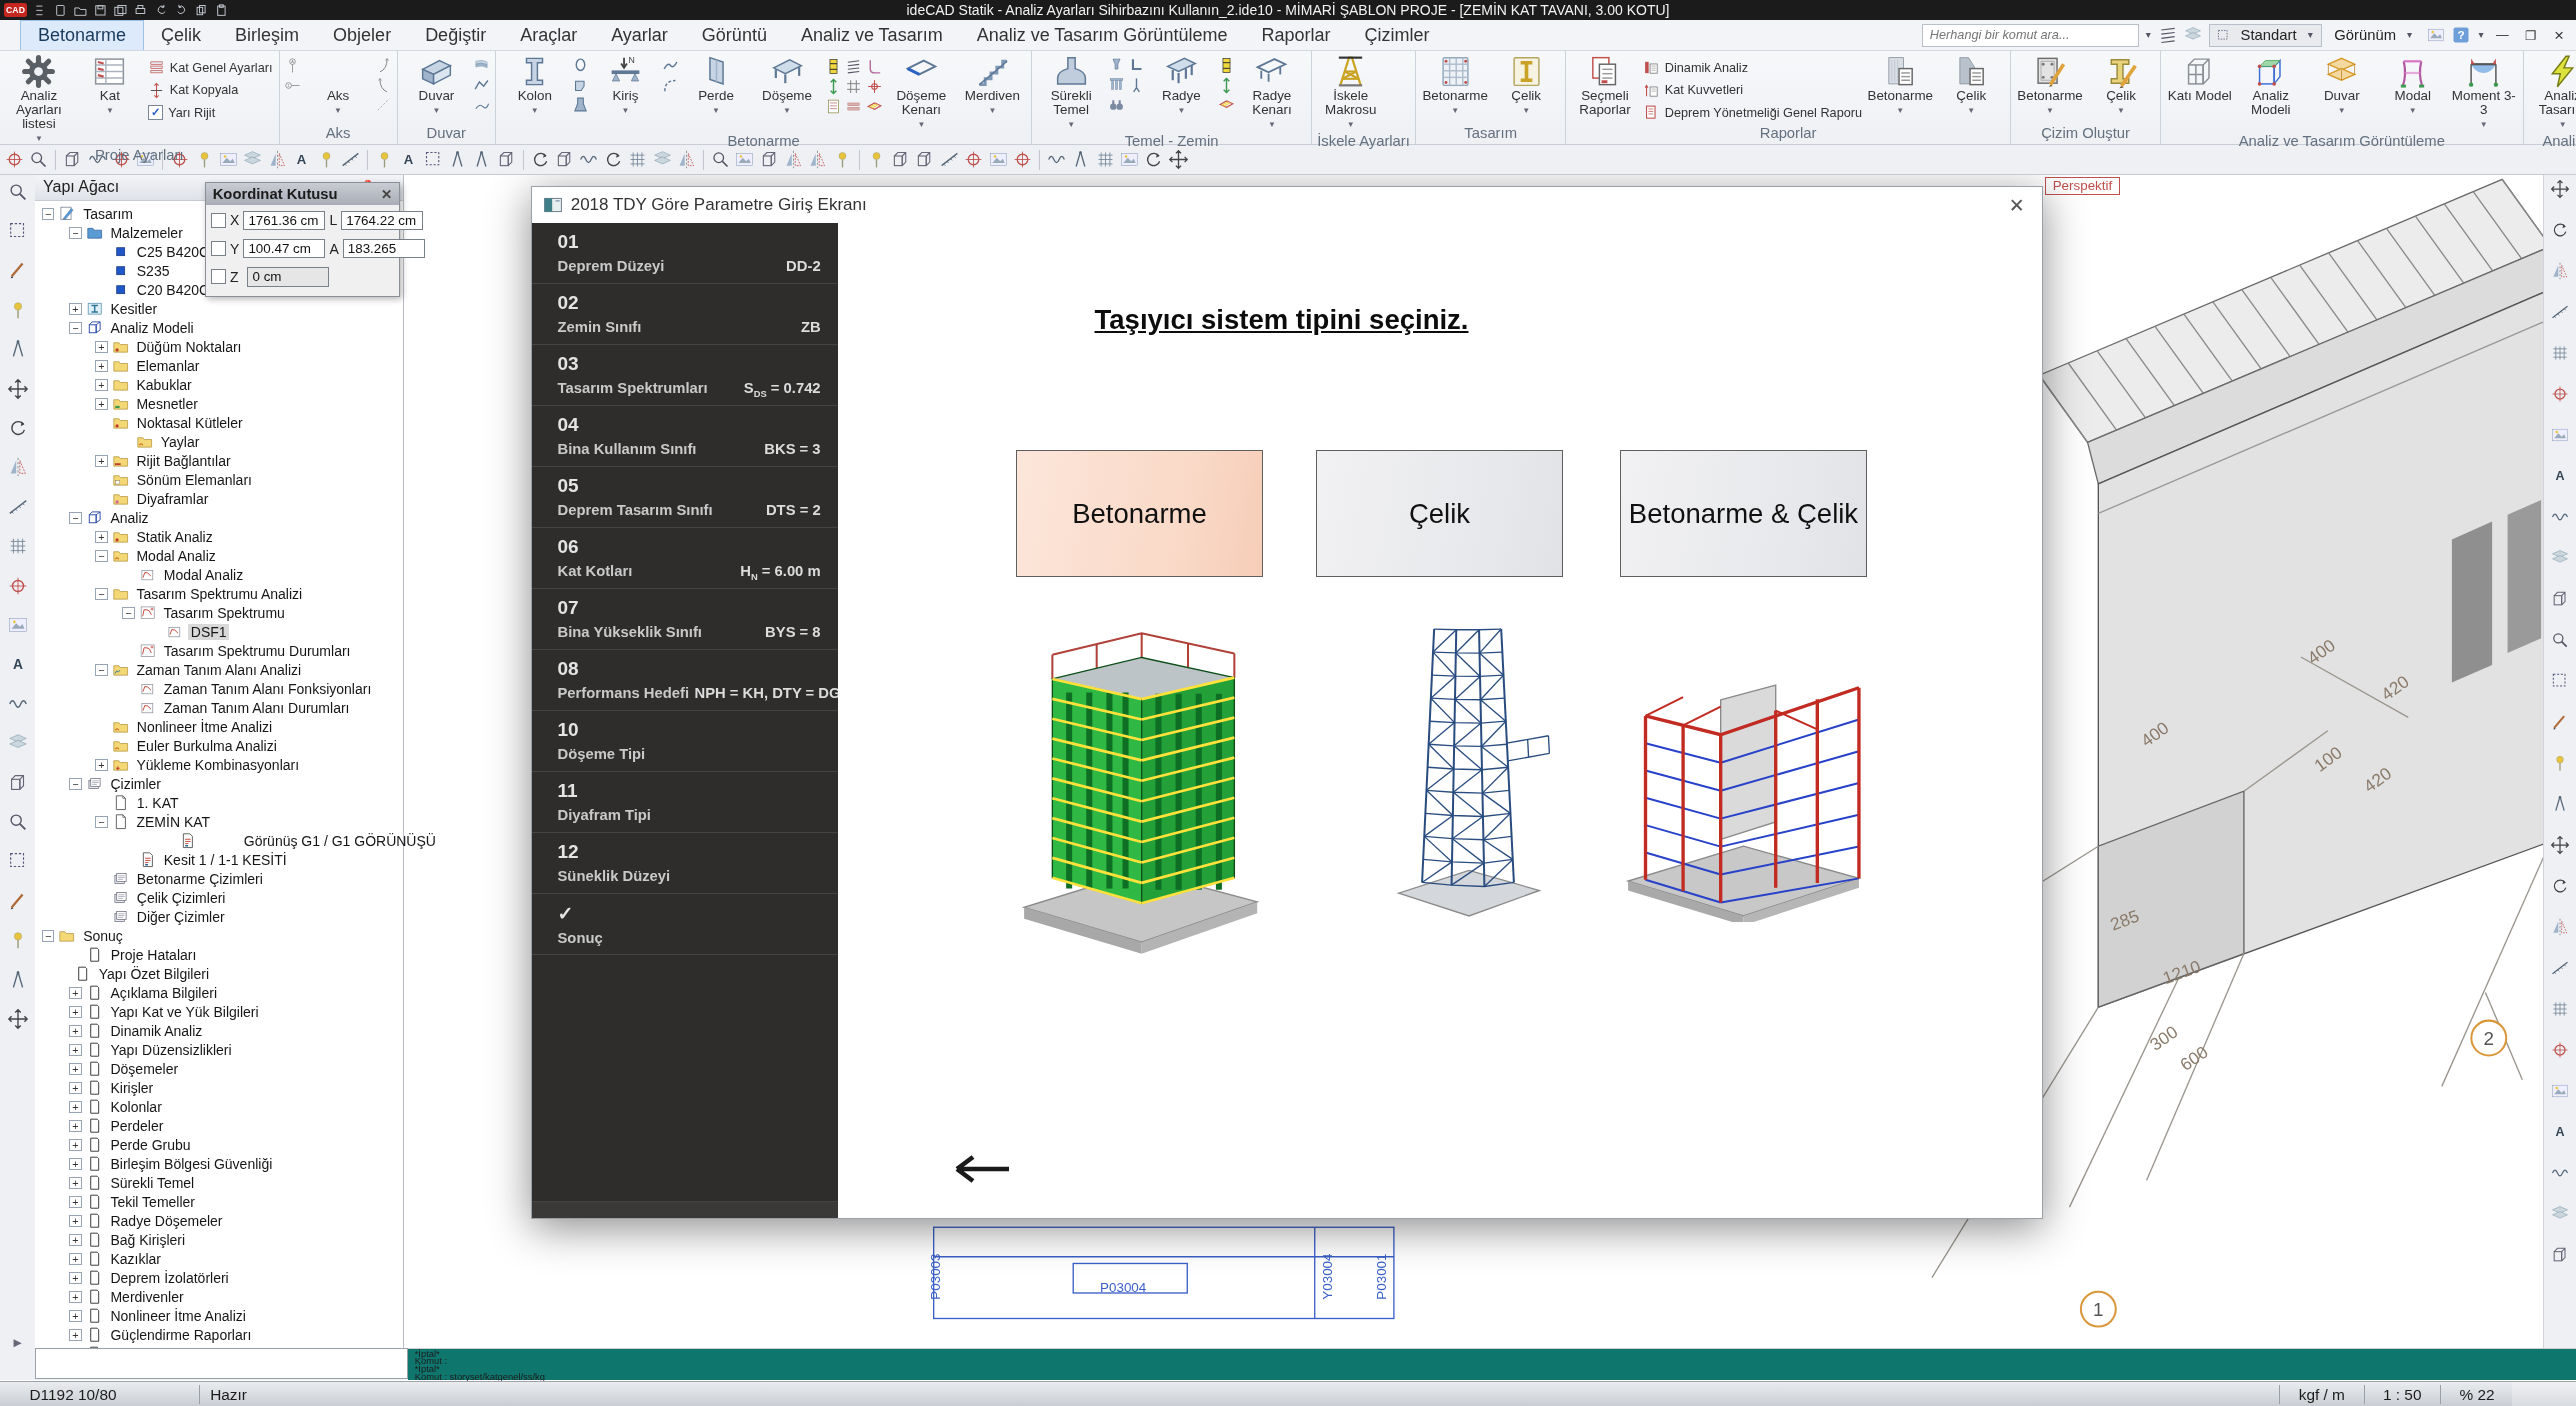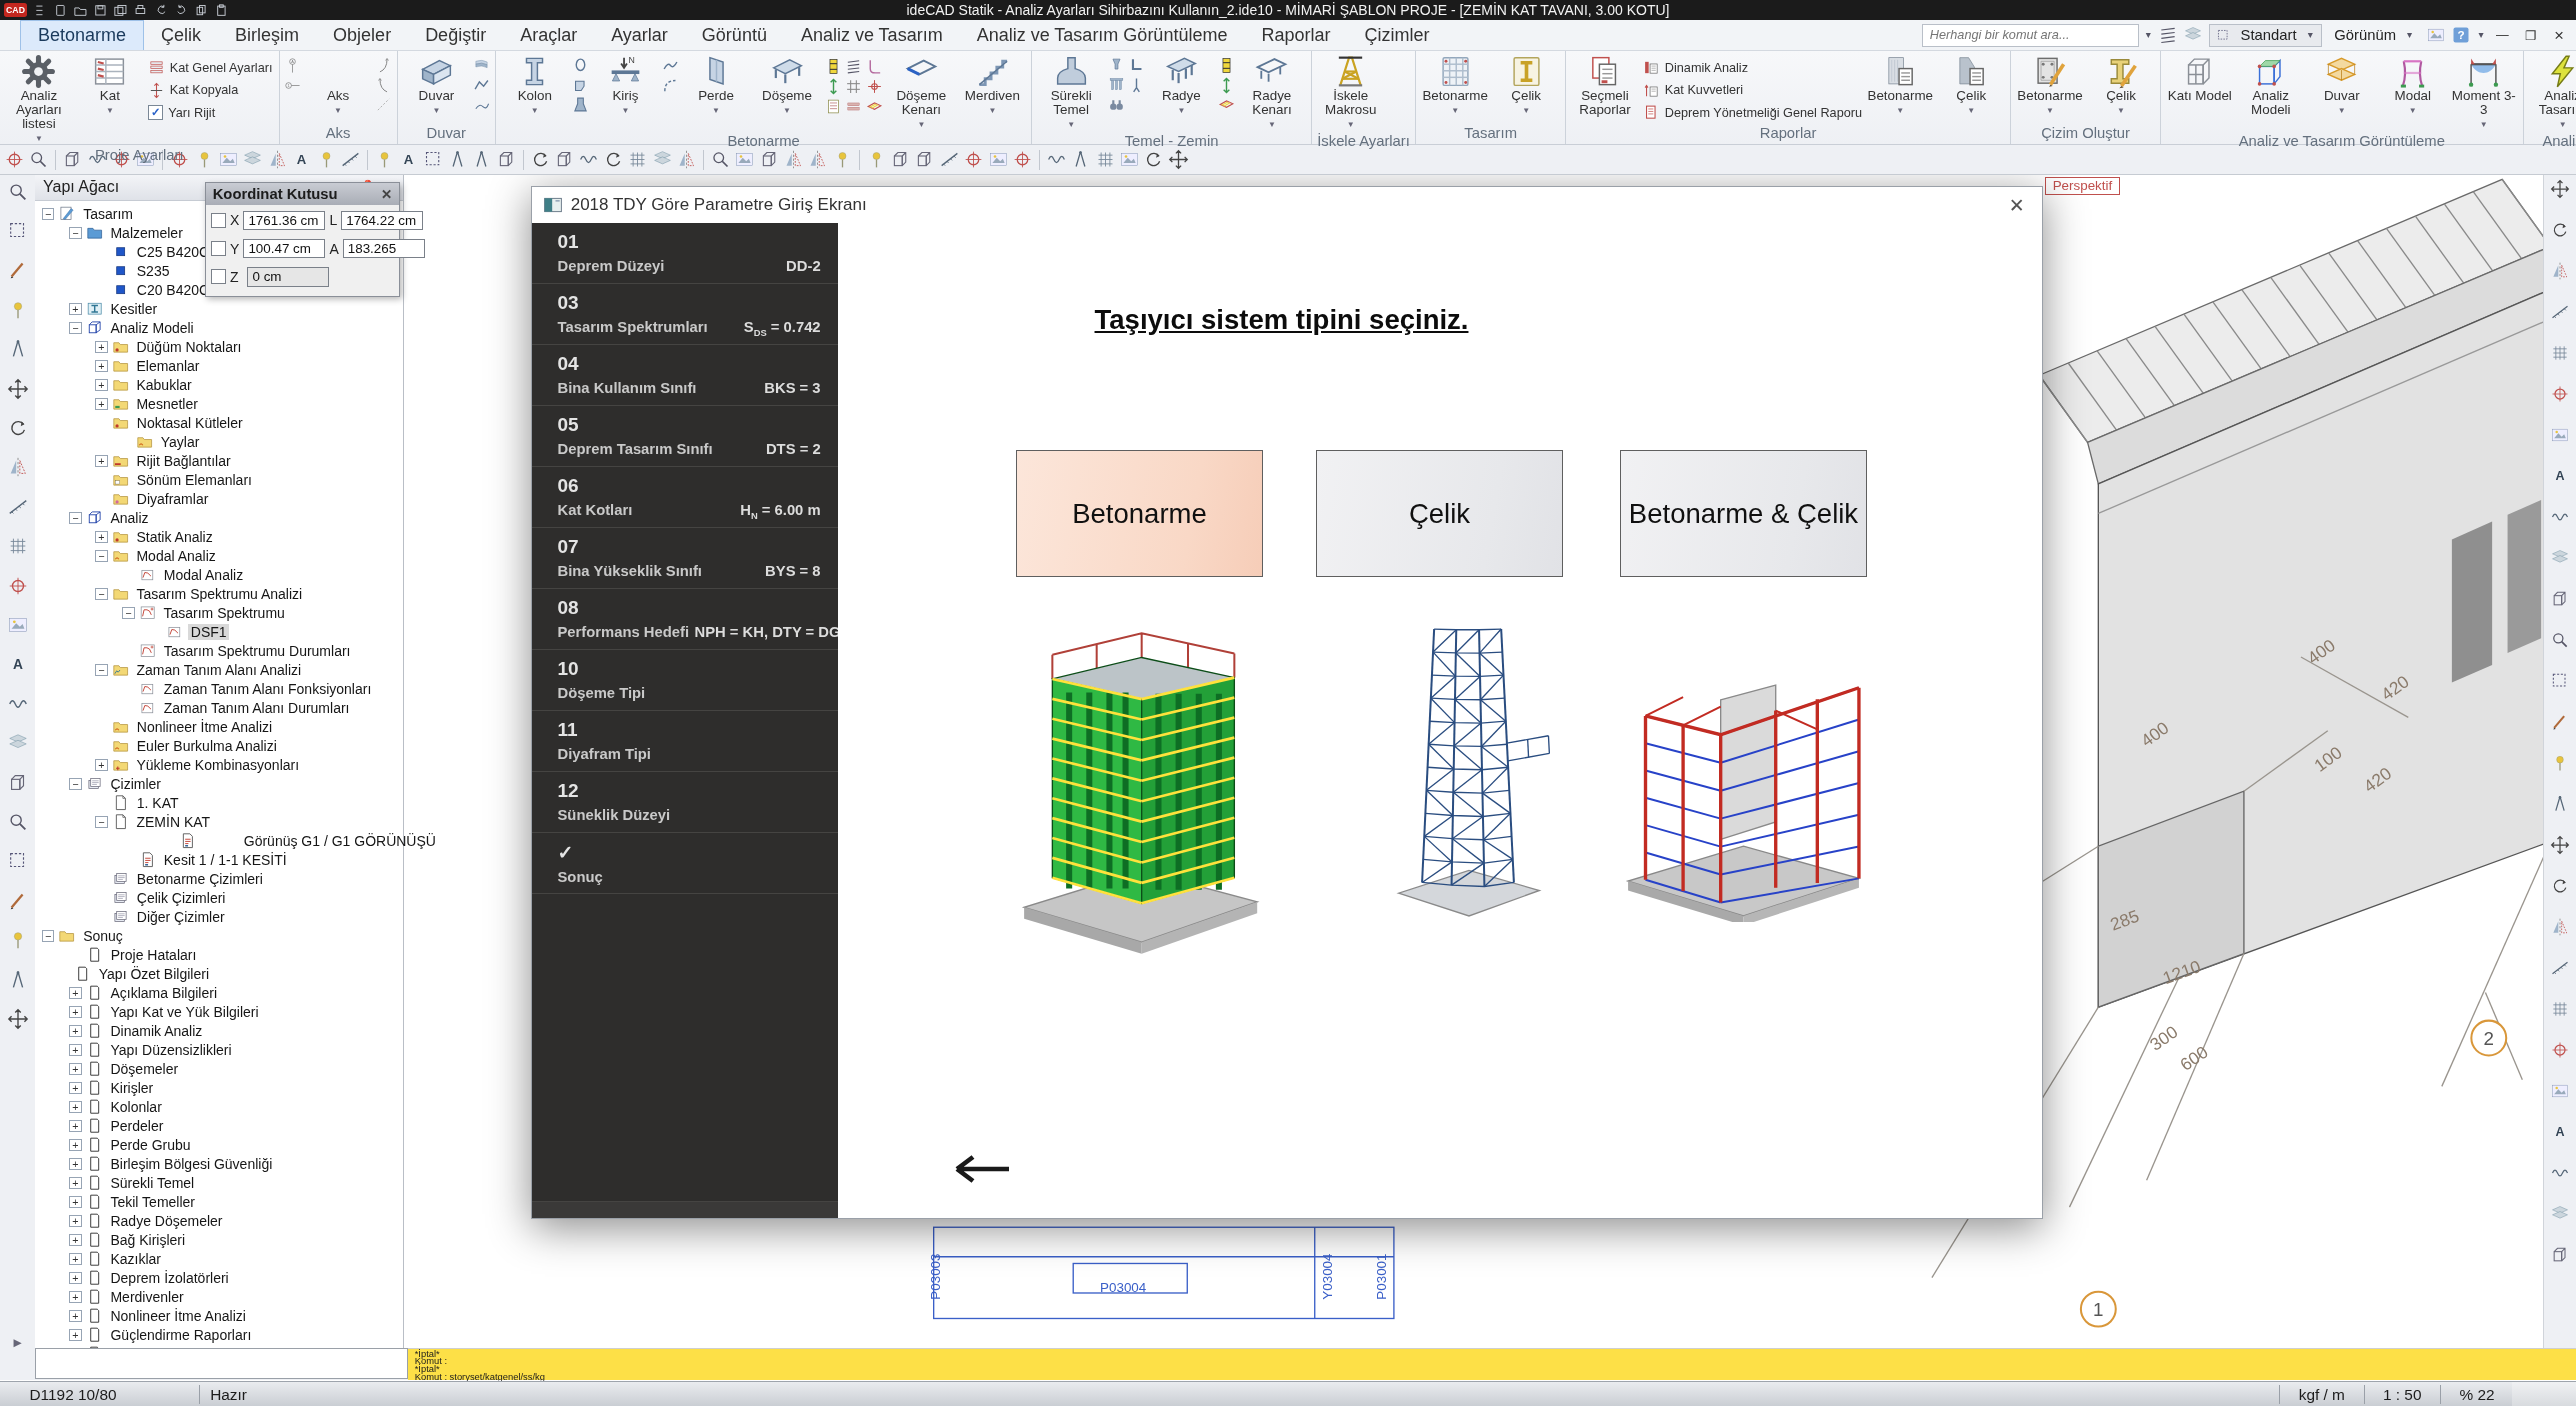--- a/index.html
+++ b/index.html
@@ -120,21 +120,21 @@
   .card.nm{background:linear-gradient(100deg,#f1f1f3 0%,#e7e8eb 70%,#e1e2e6 100%)}
   #card-0{left:178px}#card-1{left:478px}#card-2{left:782px}
   .bldg{position:absolute}
   #b1{left:176px;top:370px}
   #b2{left:537px;top:394px}
   #b3{left:782px;top:399px}
   #backarrow{position:absolute;left:115px;top:926px;width:60px;height:40px}
   
   #bottomrow{position:absolute;left:0;top:1348px;width:100%;height:32px;background:#eef0f4;z-index:12}
   #br-white{position:absolute;left:35px;top:0;width:373px;height:31px;background:#fff;border:0.7px solid #9aa0a8;box-sizing:border-box}
-  #cmd{position:absolute;left:408px;top:0;right:0;height:32px;background:#fde047;border-top:0.7px solid #cfcfcf;
+  #cmd{position:absolute;left:408px;top:0;right:0;height:32px;background:#0f766e;border-top:0.7px solid #cfcfcf;
        padding:0.7px 0 0 6.7px;box-sizing:border-box}
   .cmdline{font-size:9.4px;line-height:7.7px;color:#1c1c1c;white-space:nowrap}
   #statusbar{position:absolute;left:0;top:1381px;width:100%;height:25.5px;background:linear-gradient(#eaecef,#c7cbd1);
        border-top:0.7px solid #9ea4ac;display:flex;align-items:center;font-size:15.4px;color:#1c1c1c;z-index:12}
   .sbsep{width:0.7px;height:19px;background:#9aa0a8;margin:0 1.3px}
   #sb-cell{width:168px;padding-left:29.5px}
   #sb-status{padding-left:9.4px;width:349px}
   #sb-spacer{flex:1}
   .sb-r{padding:0 17.4px;white-space:nowrap}
   #sb-grip{width:64px;height:100%;background:linear-gradient(#f0f1f3,#d6d9dd)}
@@ -2297,20 +2297,27 @@
   <div id="dlg-body">
     <div id="dlg-side">
         <div class="step">
           <div class="step-num">01</div>
           <div class="step-line">
             <span class="step-label">Deprem Düzeyi</span>
             <span class="step-value">DD-2</span>
           </div>
         </div>
         <div class="step">
+          <div class="step-num">02</div>
+          <div class="step-line">
+            <span class="step-label">Zemin Sınıfı</span>
+            <span class="step-value">ZB</span>
+          </div>
+        </div>
+        <div class="step">
           <div class="step-num">03</div>
           <div class="step-line">
             <span class="step-label">Tasarım Spektrumları</span>
             <span class="step-value">S<sub>DS</sub> = 0.742</span>
           </div>
         </div>
         <div class="step">
           <div class="step-num">04</div>
           <div class="step-line">
             <span class="step-label">Bina Kullanım Sınıfı</span>

